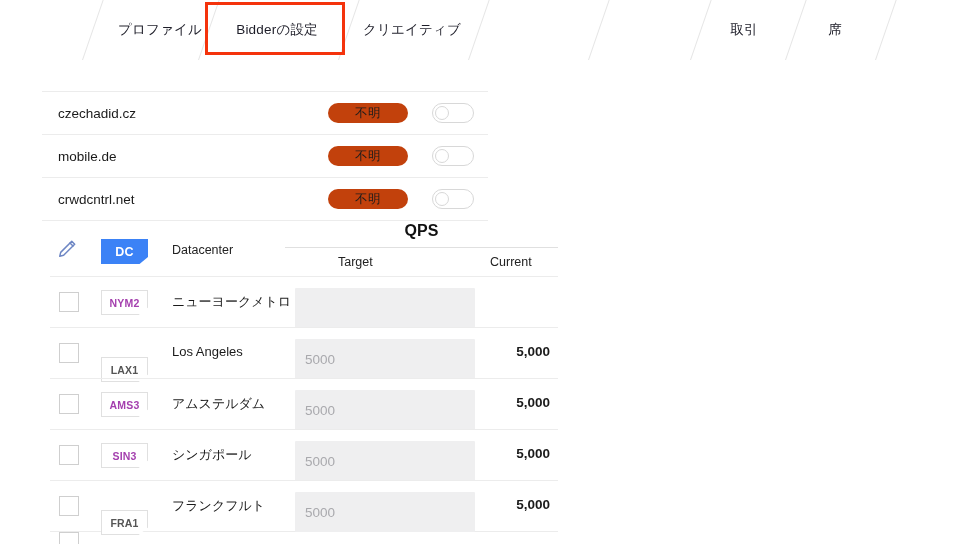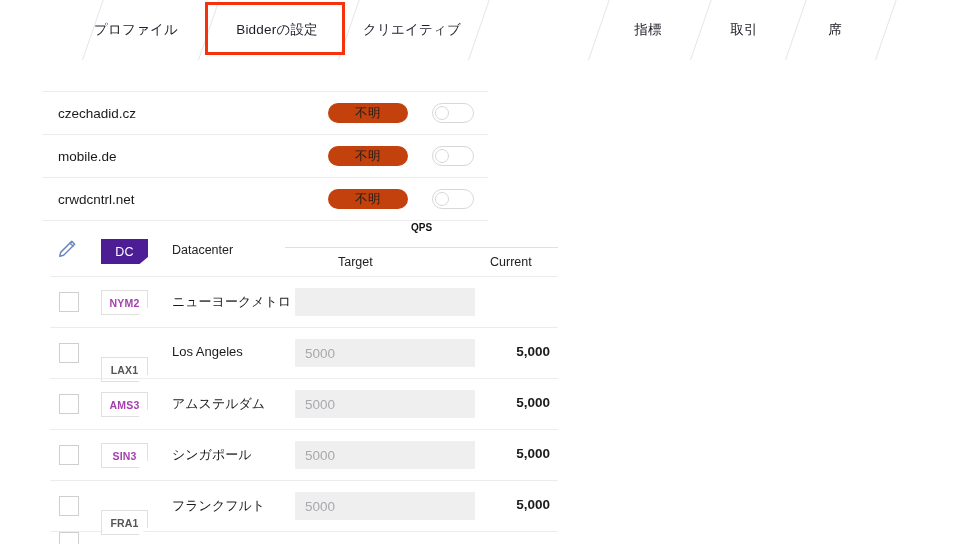--- a/index.html
+++ b/index.html
@@ -194,44 +194,44 @@
     left: 6px;
     top: 18px;
     width: 22px; height: 22px;
   }
   .dc-tag {
     position: absolute;
     left: 51px;
     top: 19px;
     width: 47px;
     height: 25px;
-    background: #4c1d95;
+    background: #3b82f6;
     color: #ffffff;
     font-size: 12.5px;
-    font-weight: normal;
+    font-weight: bold;
     display: flex;
     align-items: center;
     justify-content: center;
     letter-spacing: 0.3px;
     clip-path: polygon(0 0, 100% 0, 100% 72%, 82% 100%, 0 100%);
   }
   .col-datacenter {
     position: absolute;
     left: 122px;
     top: 23px;
     font-size: 12.5px;
     color: #222;
   }
   .qps-group {
     position: absolute;
     left: 235px;
     top: 2px;
     width: 273px;
     text-align: center;
-    font-size: 10px;
+    font-size: 16px;
     font-weight: bold;
     color: #111;
   }
   .qps-rule {
     position: absolute;
     left: 235px;
     top: 27px;
     width: 273px;
     height: 1px;
     background: #e0e0e0;
@@ -291,21 +291,21 @@
     top: 16px;
     font-size: 13px;
     color: #1a1a1a;
     white-space: nowrap;
   }
   .qps-input {
     position: absolute;
     left: 245px;
     top: 11px;
     width: 180px;
-    height: 28px;
+    height: 40px;
     background: #efeff0;
     border: none;
     outline: none;
     font-family: "Liberation Sans", sans-serif;
     font-size: 13.5px;
     color: #333;
     padding: 0 10px;
     box-sizing: border-box;
     border-radius: 1px;
   }
@@ -340,24 +340,23 @@
 
   <div class="sep" style="left:92px;"></div>
   <div class="sep" style="left:208px;"></div>
   <div class="sep" style="left:348px;"></div>
   <div class="sep" style="left:478px;"></div>
   <div class="sep" style="left:598px;"></div>
   <div class="sep" style="left:700px;"></div>
   <div class="sep" style="left:795px;"></div>
   <div class="sep" style="left:885px;"></div>
 
-  <div class="tab" style="left:84px; width:104px;">プロファイル</div>
+  <div class="tab" style="left:108px; width:104px;">プロファイル</div>
   <div class="tab" style="left:212px; width:130px;">Bidderの設定</div>
   <div class="tab" style="left:352px; width:120px;">クリエイティブ</div>
-  <div class="tab" style="left:602px; width:92px;">指標</div>
   <div class="tab" style="left:700px; width:88px;">取引</div>
   <div class="tab" style="left:792px; width:86px;">席</div>
 
   <div class="annot-box"></div>
 </div>
 
 <div class="content">
 
   <div class="domain-list">
 

